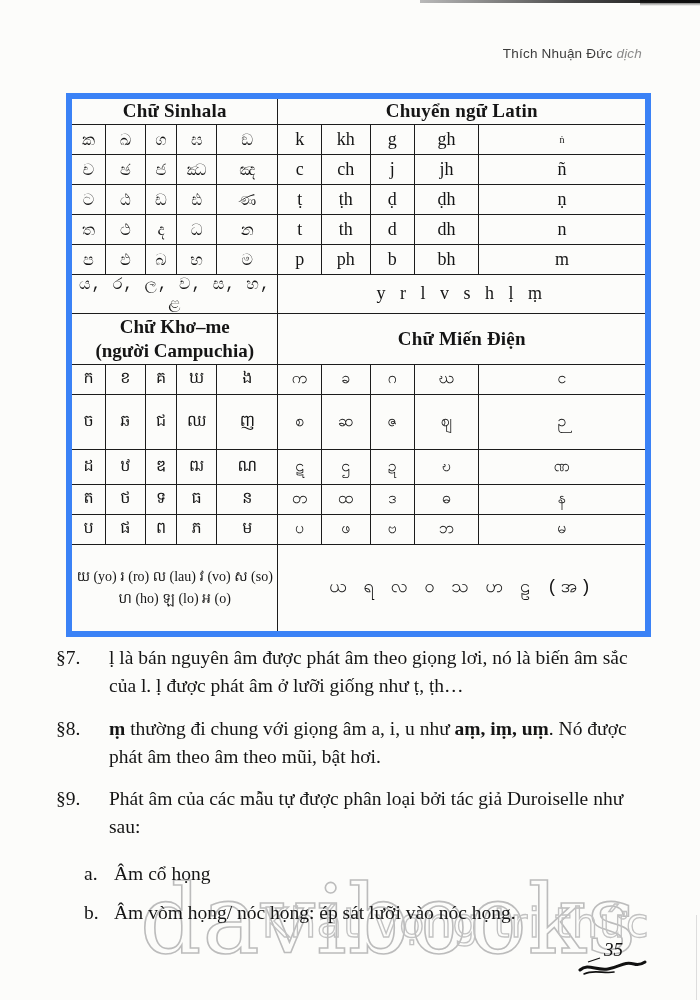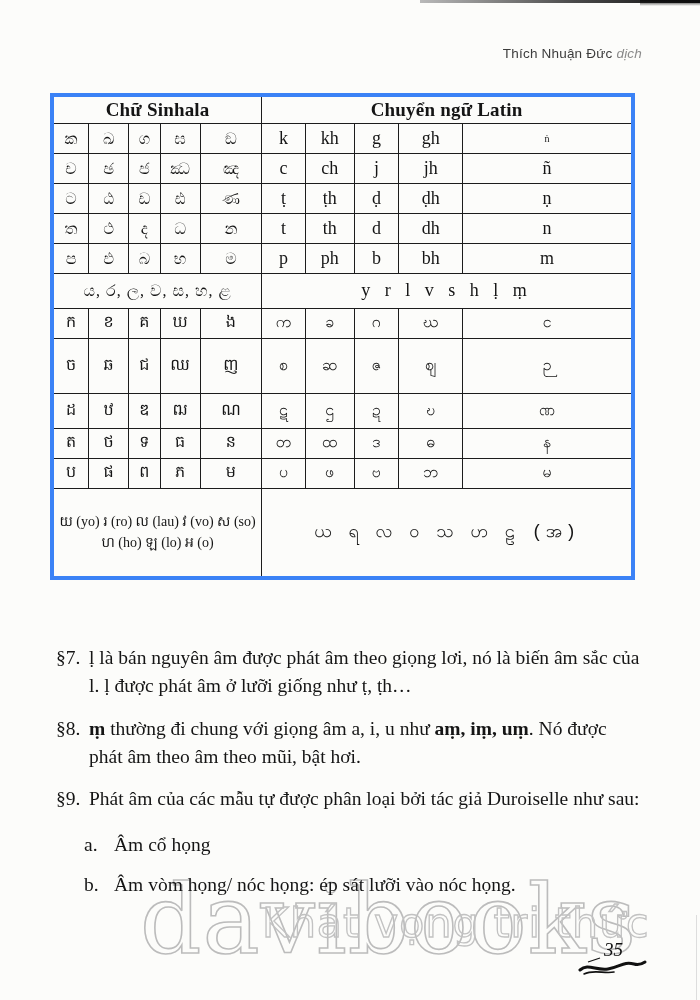--- a/index.html
+++ b/index.html
@@ -38,46 +38,46 @@
   table.alpha{
     position:absolute;left:50px;top:93px;
     width:585px;border-collapse:collapse;table-layout:fixed;
     background:transparent;
   }
   table.alpha td{
     border:1.5px solid #1c1c1c;
     text-align:center;vertical-align:middle;
     padding:0 2px;overflow:hidden;
   }
-  table.alpha{border:4px solid #3b82f6;}
+  table.alpha{border:6px solid #3b82f6;margin-left:16px;}
   td.hdr{
     font-weight:bold;font-size:19px;letter-spacing:.2px;
   }
   td.script{font-family:"DejaVu Sans","Liberation Sans",sans-serif;font-size:16px;}
   td.latin{font-size:18px;}
   td.tiny{font-size:10px;}
-  td.sem-sin{font-family:Liberation Serif, serif;font-size:16px;letter-spacing:1px;}
+  td.sem-sin{font-family:Liberation Mono, monospace;font-size:16px;letter-spacing:1px;}
   td.sem-lat{font-size:18px;letter-spacing:5px;}
   td.kh-last{
     font-size:14px;line-height:1.55;padding:4px 8px;
     font-family:"Liberation Serif","DejaVu Sans",serif;
   }
   td.bu-last{
     font-family:Liberation Mono, monospace;
     font-size:18px;letter-spacing:3px;
   }
   .hdr2-l1,.hdr2-l2{font-weight:bold;font-size:19px;line-height:1.25;}
 
   
   .content{
     position:absolute;left:56px;top:644px;width:584px;z-index:2;
   }
   .para{display:flex;margin:0 0 14px 0;font-size:19.5px;line-height:1.45;}
   .para .marker{width:33px;flex:0 0 33px;}
-  .para .ptext{flex:1;}
+  .para .ptext{flex:1;margin-left:20px;}
   .para b{font-weight:bold;}
   .items{margin-left:28px;margin-top:18px;}
   .item{display:flex;font-size:19.5px;line-height:1.45;margin:0 0 11px 0;}
   .item .marker{width:30px;flex:0 0 30px;}
 
   
   .wm1{
     position:absolute;left:140px;top:872px;z-index:1;
     font-family:"DejaVu Serif","Liberation Serif",serif;
     font-size:96px;line-height:1;letter-spacing:1px;
@@ -181,20 +181,27 @@
       <td class="script">ම</td>
       <td class="latin">p</td>
       <td class="latin">ph</td>
       <td class="latin">b</td>
       <td class="latin">bh</td>
       <td class="latin">m</td>
     </tr>
     <tr style="height:35px">
       <td colspan="5" class="sem-sin">ය, ර, ල, ව, ස, හ, ළ</td>
       <td colspan="5" class="sem-lat">y r l v s h ḷ ṃ</td>
+    </tr>
+    <tr style="height:51px">
+      <td colspan="5">
+        <div class="hdr2-l1">Chữ Khơ–me</div>
+        <div class="hdr2-l2">(người Campuchia)</div>
+      </td>
+      <td colspan="5" class="hdr">Chữ Miến Điện</td>
     </tr>
     <tr style="height:30px">
       <td class="script">ក</td>
       <td class="script">ខ</td>
       <td class="script">គ</td>
       <td class="script">ឃ</td>
       <td class="script">ង</td>
       <td class="script">က</td>
       <td class="script">ခ</td>
       <td class="script">ဂ</td>

